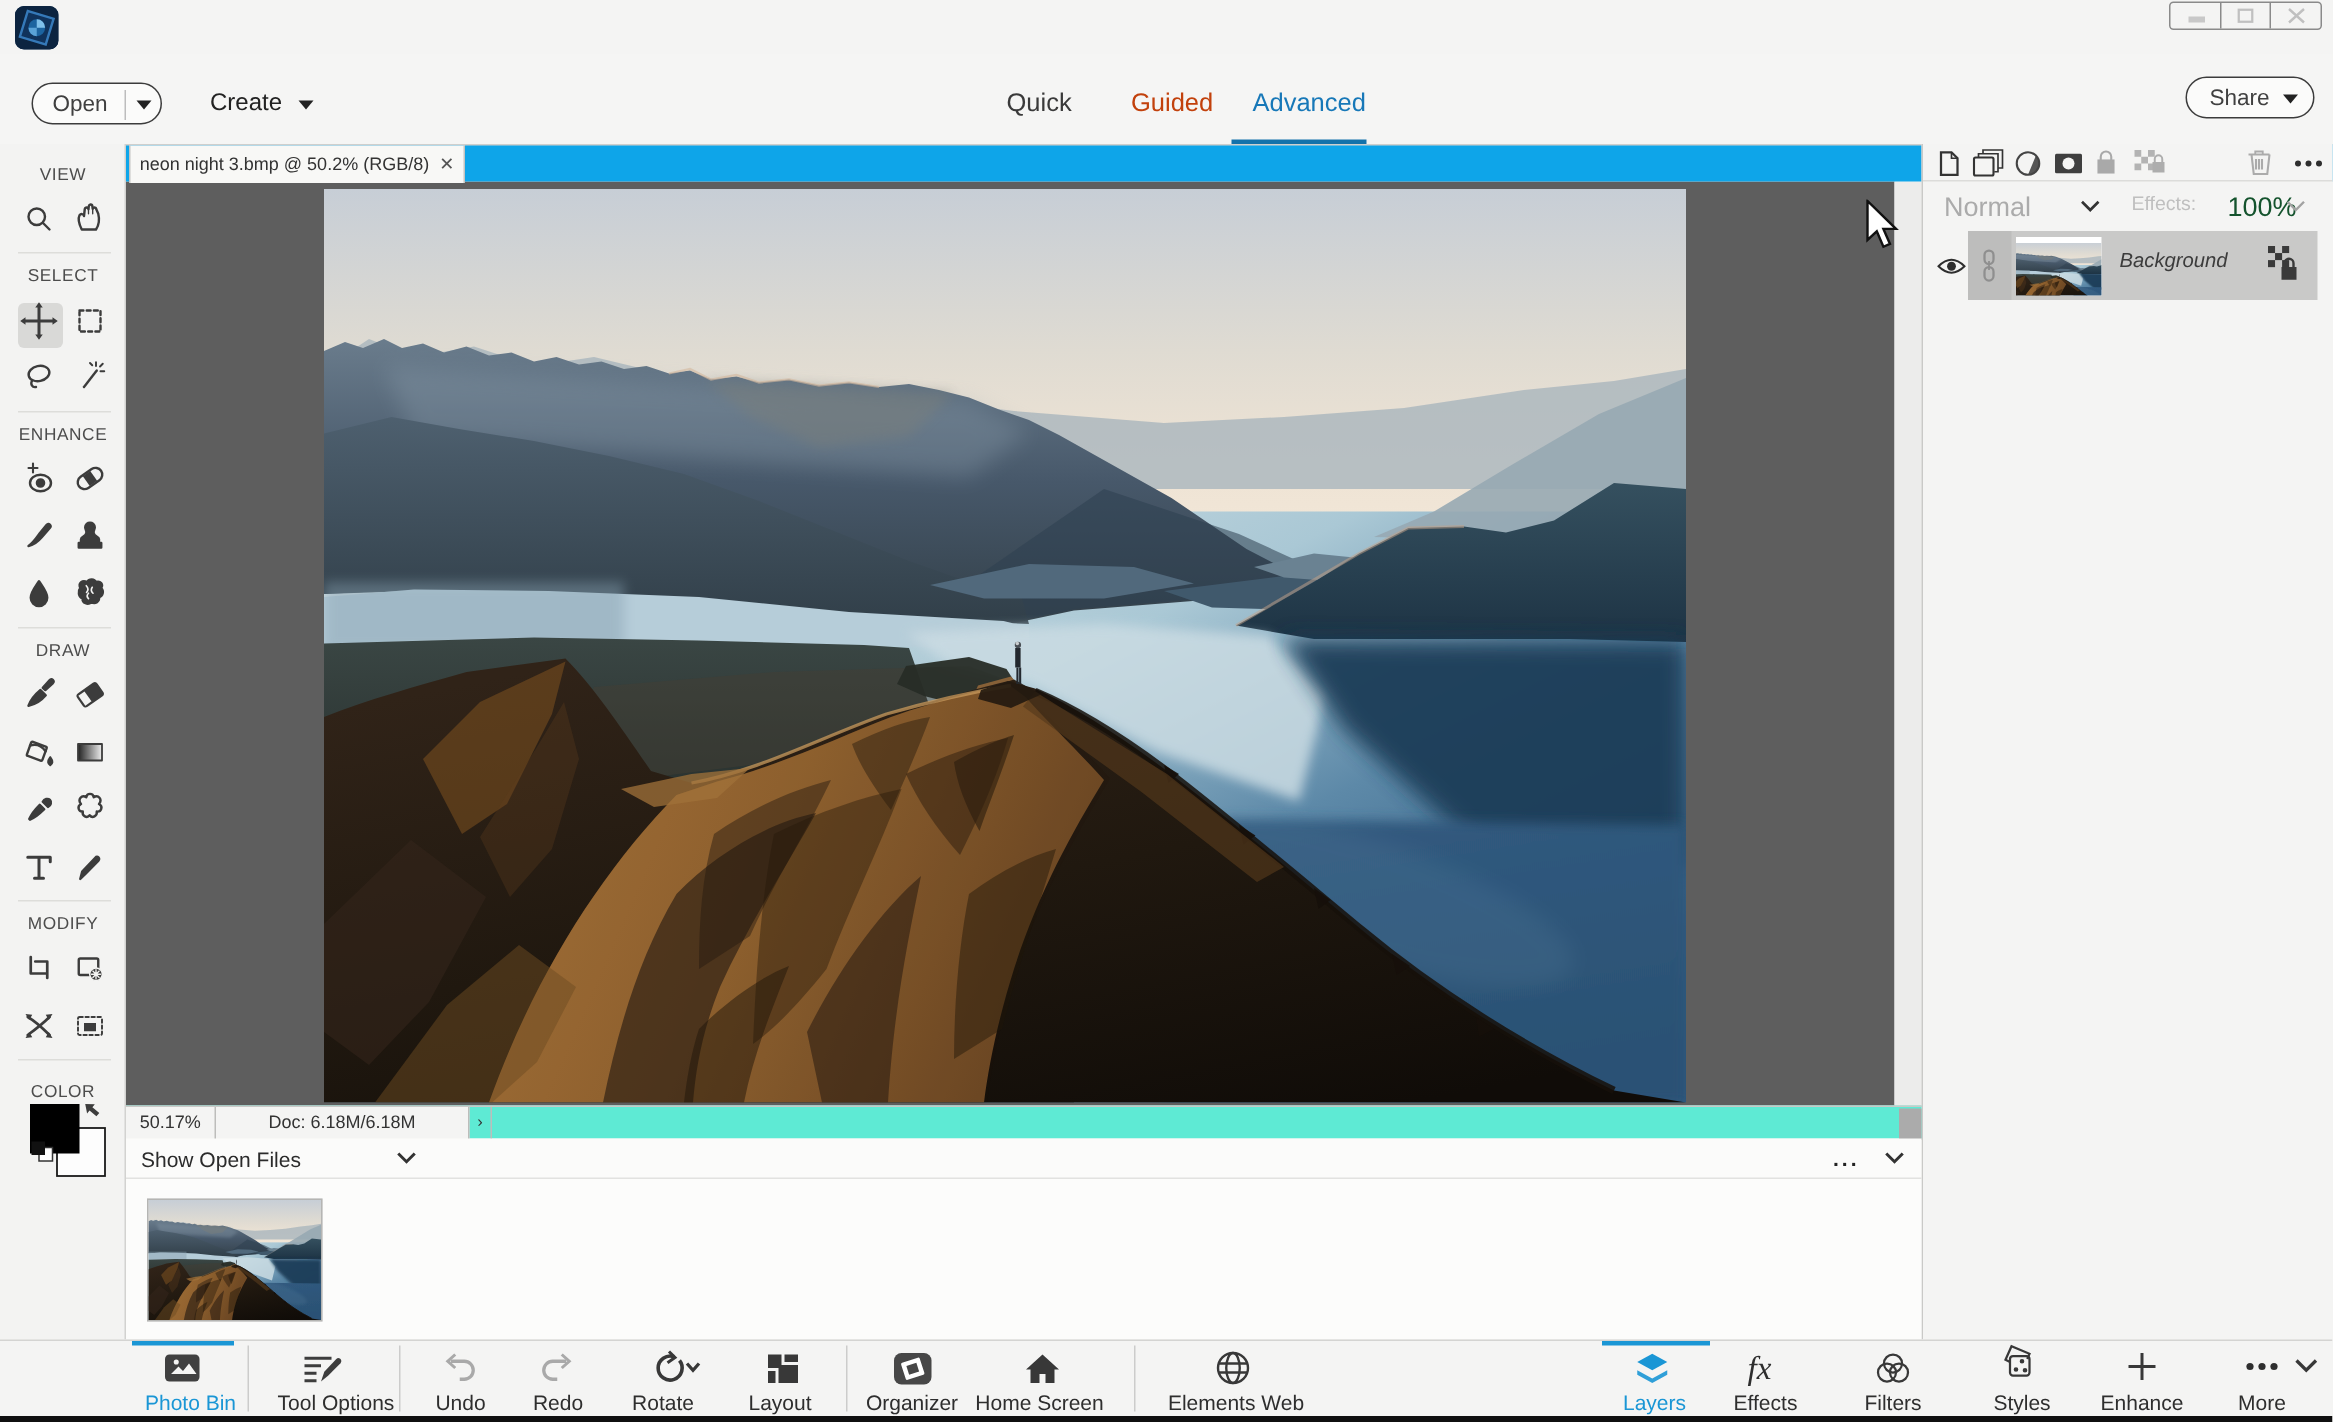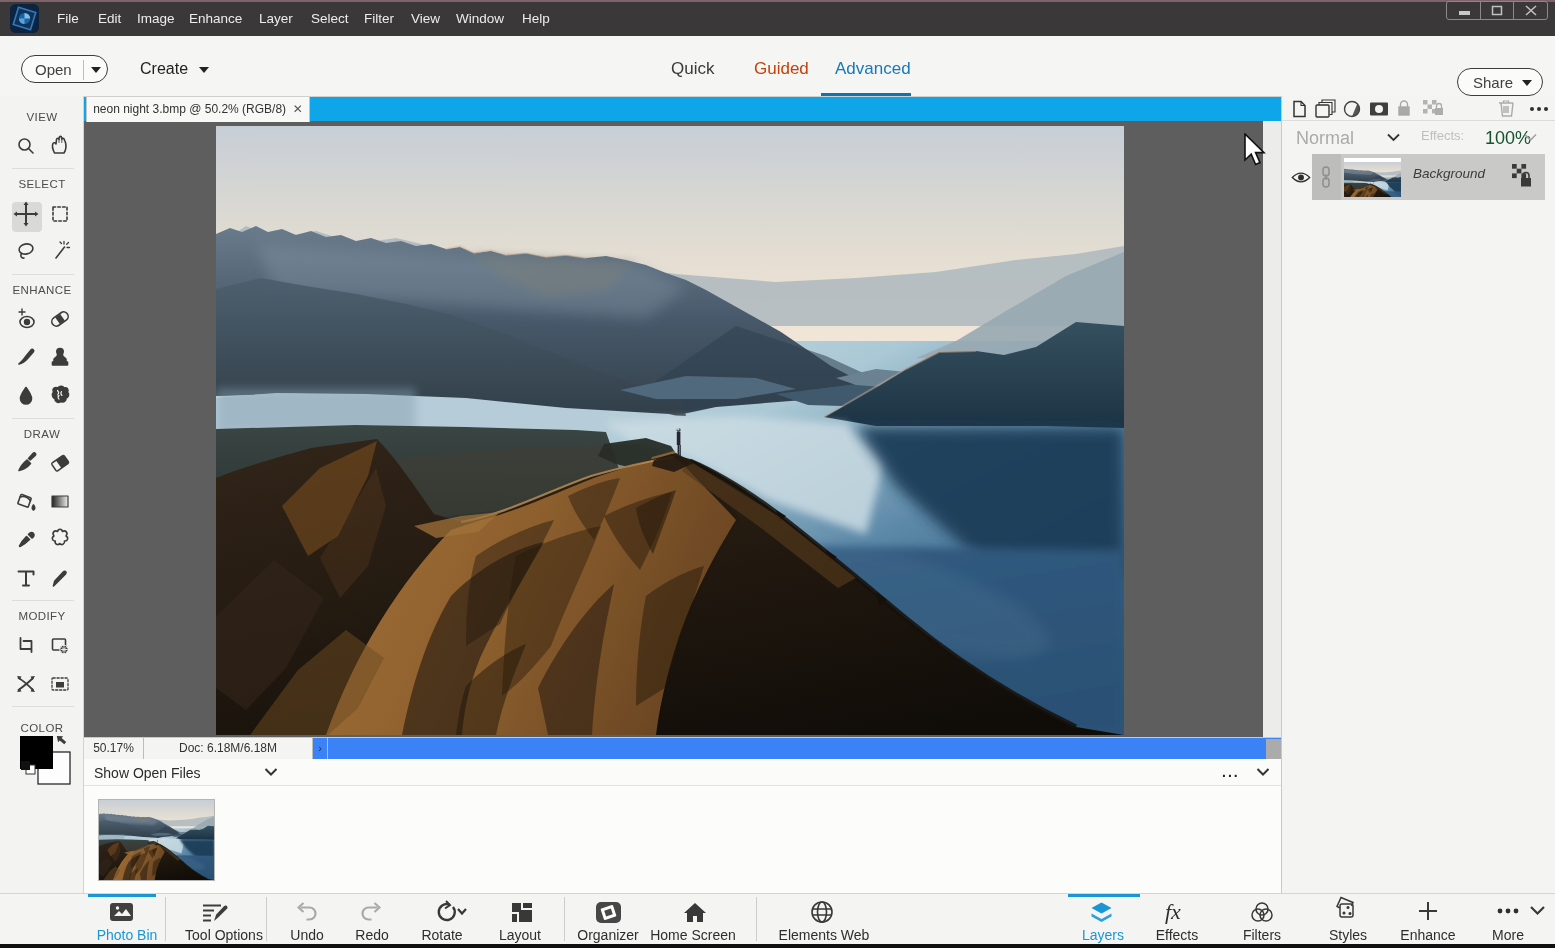--- a/index.html
+++ b/index.html
@@ -23,21 +23,21 @@
 
 #toolbar{left:0;top:96px;width:84px;height:797px;background:#f3f3f2;border-right:1px solid #d2d2d0;}
 .tlabel{position:absolute;width:84px;text-align:center;font-size:11.5px;color:#4c4c4c;letter-spacing:.4px;}
 .tsep{position:absolute;left:12px;width:62px;height:1px;background:#ddddda;}
 
 #canvas{left:84px;top:121px;width:1179px;height:616px;background:#5e5e5e;}
 #vscroll{left:1263px;top:121px;width:18px;height:616px;background:#ececeb;}
 
 #rpanel{left:1281px;top:96px;width:274px;height:797px;background:#f4f4f3;border-left:1px solid #c9c9c7;}
 
-#statusbar{left:84px;top:737px;width:1197px;height:22px;background:#3b82f6;border-top:1px solid #c9c9c7;font-size:12px;color:#333;}
+#statusbar{left:84px;top:737px;width:1197px;height:22px;background:#5eead4;border-top:1px solid #c9c9c7;font-size:12px;color:#333;}
 
 #sof{left:84px;top:759px;width:1197px;height:27px;background:#fbfbfa;border-bottom:1px solid #e2e2e0;font-size:14px;color:#2b2b2b;}
 #bin{left:84px;top:786px;width:1197px;height:107px;background:#fcfcfb;}
 
 #taskbar{left:0;top:893px;width:1555px;height:51px;background:#f4f4f3;border-top:1px solid #d4d4d2;}
 .bsep{position:absolute;top:3px;width:1px;height:44px;background:#cccccb;}
 .blabel{position:absolute;top:33px;font-size:14px;color:#2e2e2e;text-align:center;}
 .blue{color:#1a96d5 !important;}
 #blackstrip{left:0;top:944px;width:1555px;height:4px;background:#101010;}
 .bluebar{position:absolute;top:0px;height:2.5px;background:#1a96d5;}
@@ -46,32 +46,20 @@
 <div id="stage">
 
 <div class="abs" id="canvas"></div>
 <div class="abs" id="vscroll"></div>
 <div class="abs" style="left:216px;top:126px;width:908px;height:609px;">
 <svg width="908" height="609" viewBox="0 0 908 609">
         <use href="#photo"></use>
       </svg>
 </div>
 
-<div class="abs" id="titlebar">
-<div class="menu" style="left:57px;">File</div>
-<div class="menu" style="left:98px;">Edit</div>
-<div class="menu" style="left:137px;">Image</div>
-<div class="menu" style="left:189px;">Enhance</div>
-<div class="menu" style="left:259px;">Layer</div>
-<div class="menu" style="left:311px;">Select</div>
-<div class="menu" style="left:364px;">Filter</div>
-<div class="menu" style="left:411px;">View</div>
-<div class="menu" style="left:456px;">Window</div>
-<div class="menu" style="left:522px;">Help</div>
-</div>
 <div class="abs" id="applogo">
 <svg width="29" height="29" viewBox="0 0 29 29">
 <rect width="29" height="29" rx="6" fill="#0c2440"></rect>
 <g transform="rotate(17 14.5 14.5)">
           <rect x="5.5" y="5.5" width="18" height="18" fill="#10335c" stroke="#3579b8" stroke-width="1.6"></rect>
         </g>
 <circle cx="14.5" cy="14.5" r="5.6" fill="#1c64a0"></circle>
 <path d="M14.5 8.9 A5.6 5.6 0 0 1 20.1 14.5 L14.5 14.5 Z" fill="#7fc0ea"></path>
 <path d="M9 14.5 A5.6 5.6 0 0 0 14.5 20.1 L14.5 14.5 Z" fill="#5aa3d8"></path>
 </svg></div>
@@ -97,21 +85,21 @@
 <div class="abs" style="left:671px;top:23px;font-size:17px;color:#3a3a3a;">Quick</div>
 <div class="abs" style="left:754px;top:23px;font-size:17px;color:#c2410c;">Guided</div>
 <div class="abs" style="left:835px;top:23px;font-size:17px;color:#1778b8;">Advanced</div>
 <div class="abs" style="left:821px;top:57px;width:90px;height:2.5px;background:#1372ab;"></div>
 <svg class="abs" style="left:1423px;top:60px;" width="18" height="18" viewBox="0 0 18 18">
 <circle cx="9" cy="9" r="4" fill="#3c3c3c"></circle>
 <g stroke="#3c3c3c" stroke-width="1.8" stroke-linecap="round">
 <path d="M9 1.2 v2 M9 14.8 v2 M1.2 9 h2 M14.8 9 h2 M3.5 3.5 l1.4,1.4 M13.1 13.1 l1.4,1.4 M14.5 3.5 l-1.4,1.4 M4.9 13.1 l-1.4,1.4"></path>
 </g>
       </svg>
-<div class="pill" style="left:1457px;top:32px;width:86px;height:28px;">
+<div class="pill" style="left:1457px;top:15px;width:86px;height:28px;">
  <span style="position:absolute;left:15px;top:5px;font-size:15px;">Share</span>
  <span class="caret" style="position:absolute;left:64px;top:11px;"></span>
 </div>
 </div>
 
 <div class="abs" id="tabstrip">
       <div class="abs" id="doctab">neon night 3.bmp @ 50.2% (RGB/8)&nbsp;&nbsp;<span style="color:#555;">✕</span></div>
     </div>
 
 <div class="abs" id="toolbar">

